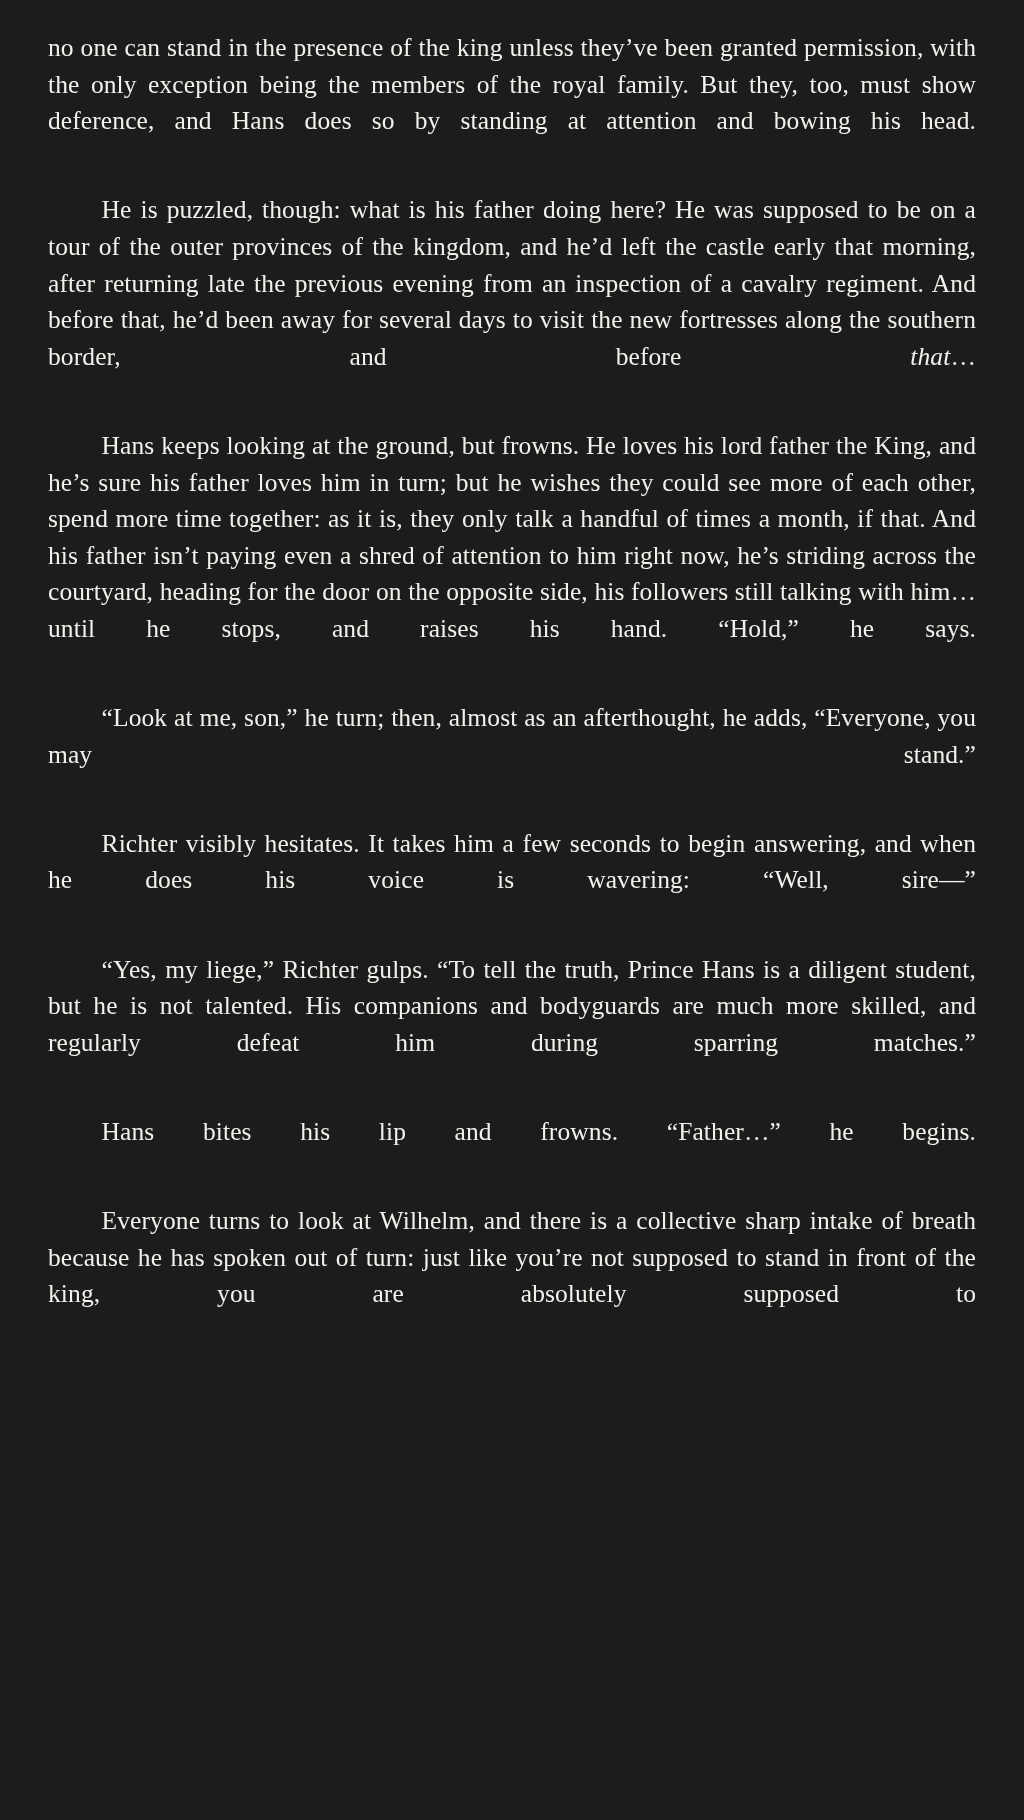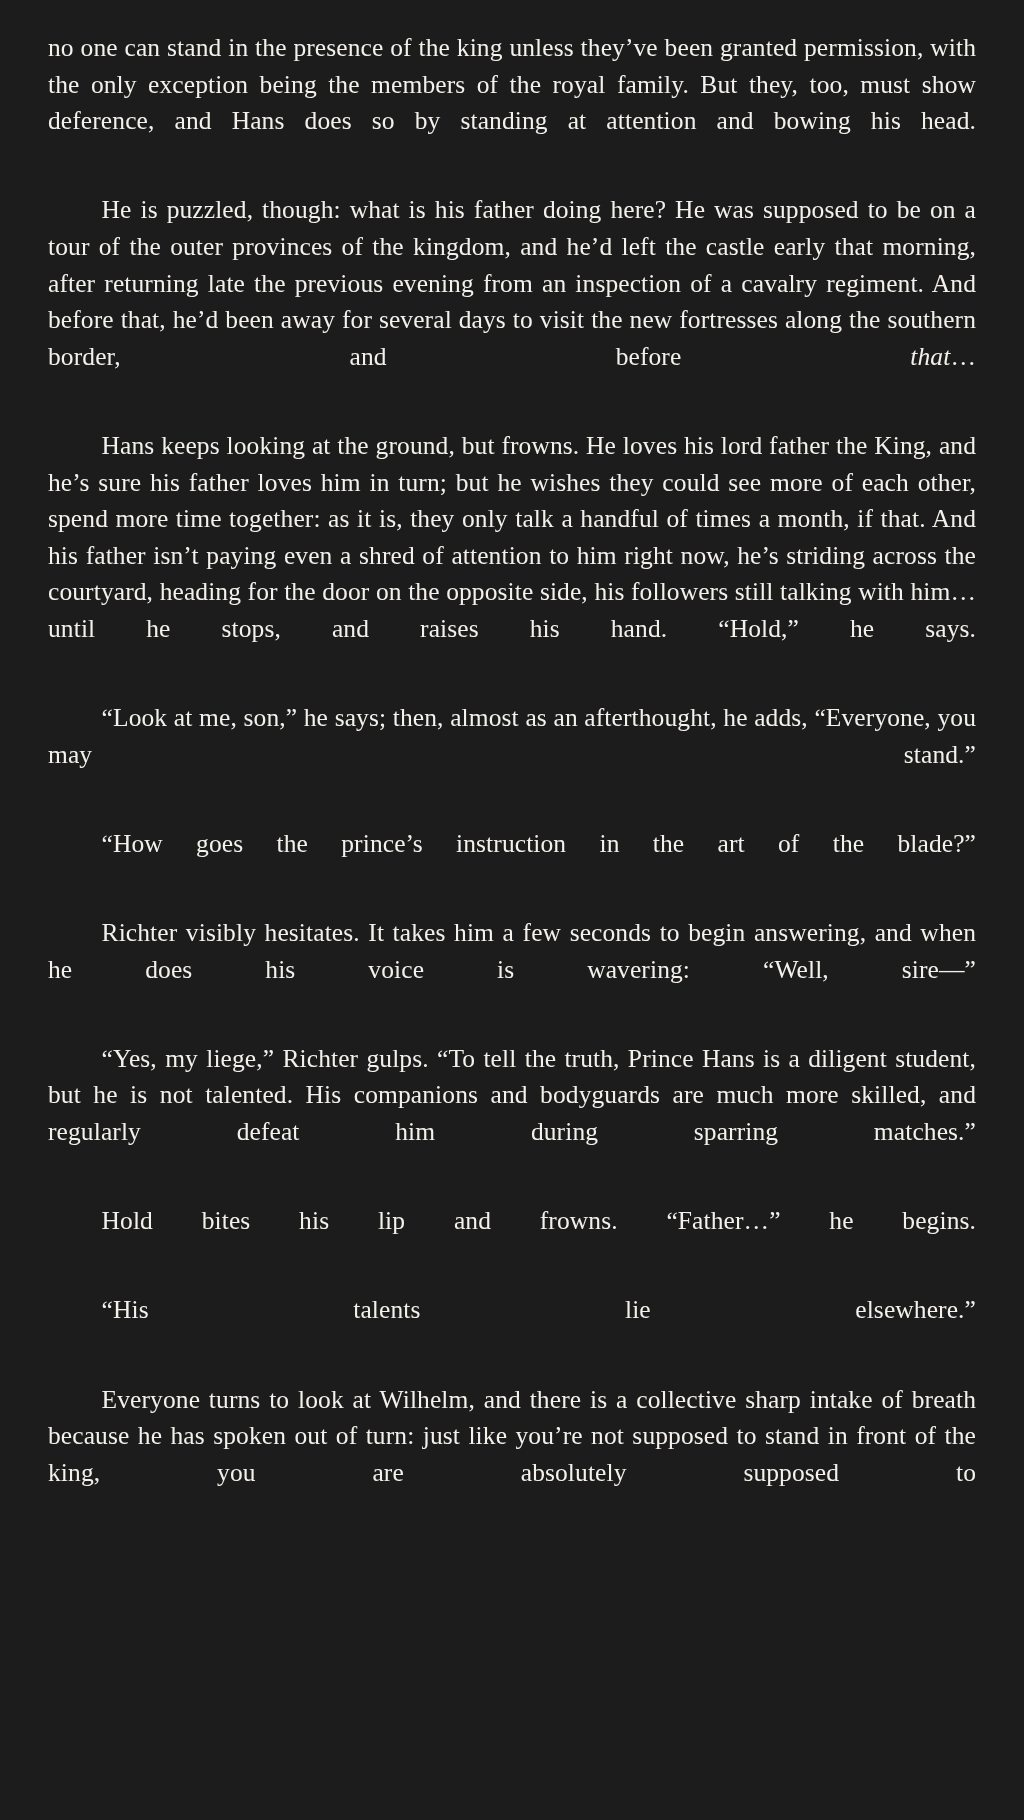--- a/index.html
+++ b/index.html
@@ -51,21 +51,19 @@
   }
 </style>
 </head>
 <body style="background: rgb(28, 28, 28);">
 
 <div class="page" style="background: rgb(28, 28, 28);">
   <div class="body-text" id="body-text" style="color: rgb(244, 241, 236);">
       <p class="noindent">no one can stand in the presence of the king unless they’ve been granted permission, with the only exception being the members of the royal family. But they, too, must show deference, and Hans does so by standing at attention and bowing his head.</p>
       <p class="indent">He is puzzled, though: what is his father doing here? He was supposed to be on a tour of the outer provinces of the kingdom, and he’d left the castle early that morning, after returning late the previous evening from an inspection of a cavalry regiment. And before that, he’d been away for several days to visit the new fortresses along the southern border, and before <i>that</i>…</p>
       <p class="indent">Hans keeps looking at the ground, but frowns. He loves his lord father the King, and he’s sure his father loves him in turn; but he wishes they could see more of each other, spend more time together: as it is, they only talk a handful of times a month, if that. And his father isn’t paying even a shred of attention to him right now, he’s striding across the courtyard, heading for the door on the opposite side, his followers still talking with him… until he stops, and raises his hand. “Hold,” he says.</p>
-      <p class="indent">“Look at me, son,” he says; then, almost as an afterthought, he adds, “Everyone, you may stand.”</p>
-      <p class="indent">“How goes the prince’s instruction in the art of the blade?”</p>
+      <p class="indent">“Look at me, son,” he turn; then, almost as an afterthought, he adds, “Everyone, you may stand.”</p>
       <p class="indent">Richter visibly hesitates. It takes him a few seconds to begin answering, and when he does his voice is wavering: “Well, sire—”</p>
       <p class="indent">“Yes, my liege,” Richter gulps. “To tell the truth, Prince Hans is a diligent student, but he is not talented. His companions and bodyguards are much more skilled, and regularly defeat him during sparring matches.”</p>
-      <p class="indent">Hold bites his lip and frowns. “Father…” he begins.</p>
-      <p class="indent">“His talents lie elsewhere.”</p>
+      <p class="indent">Hans bites his lip and frowns. “Father…” he begins.</p>
       <p class="indent">Everyone turns to look at Wilhelm, and there is a collective sharp intake of breath because he has spoken out of turn: just like you’re not supposed to stand in front of the king, you are absolutely  supposed to</p>
     </div>
 </div>
 
 </body></html>

